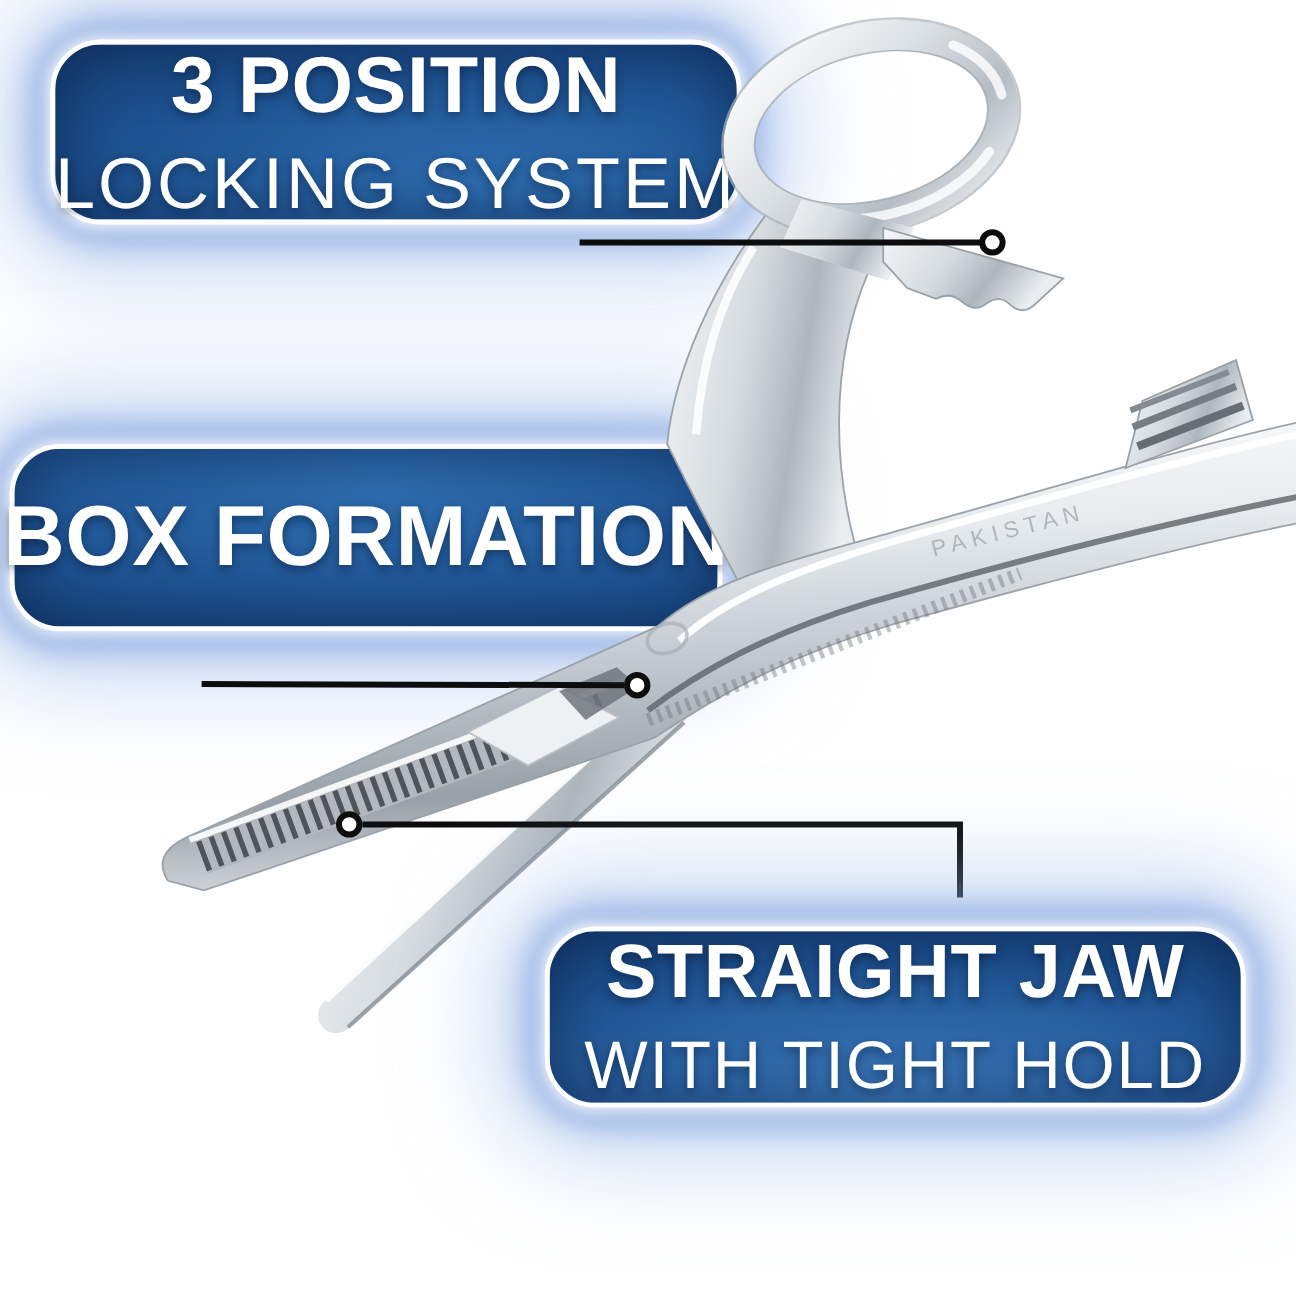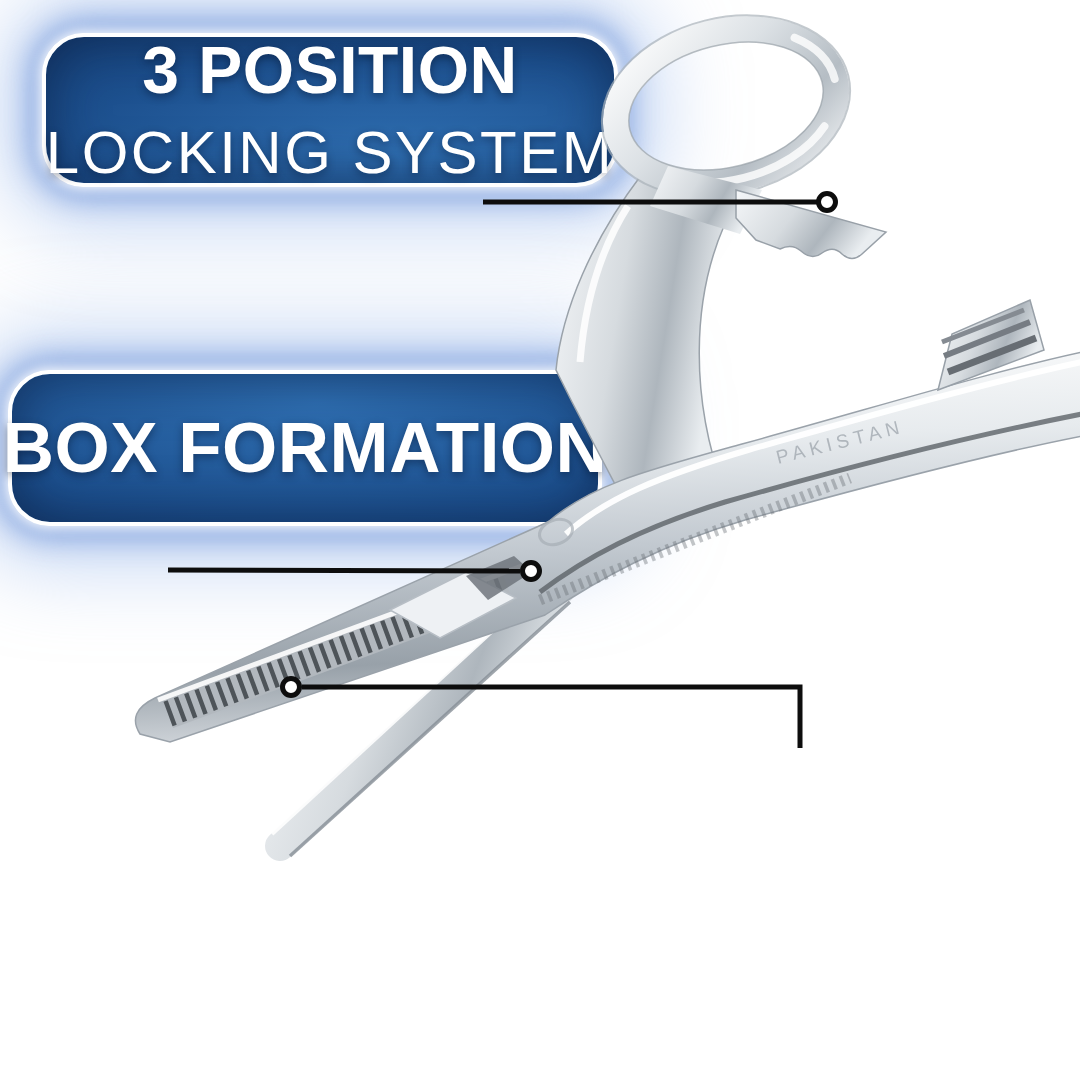--- a/index.html
+++ b/index.html
@@ -138,14 +138,18 @@
     <g>
       <line x1="168" y1="570" x2="520" y2="571"></line>
       <circle cx="531" cy="571" r="8.5"></circle>
     </g>
     <g>
       <circle cx="291" cy="687" r="8.5"></circle>
       <path d="M 302,687 L 800,687 L 800,748"></path>
     </g>
   </svg>
 
+  <div class="badge badge-jaw">
+    <span class="t1">STRAIGHT JAW</span>
+    <span class="t2">WITH TIGHT HOLD</span>
+  </div>
 
 </div>
 
 </body></html>

